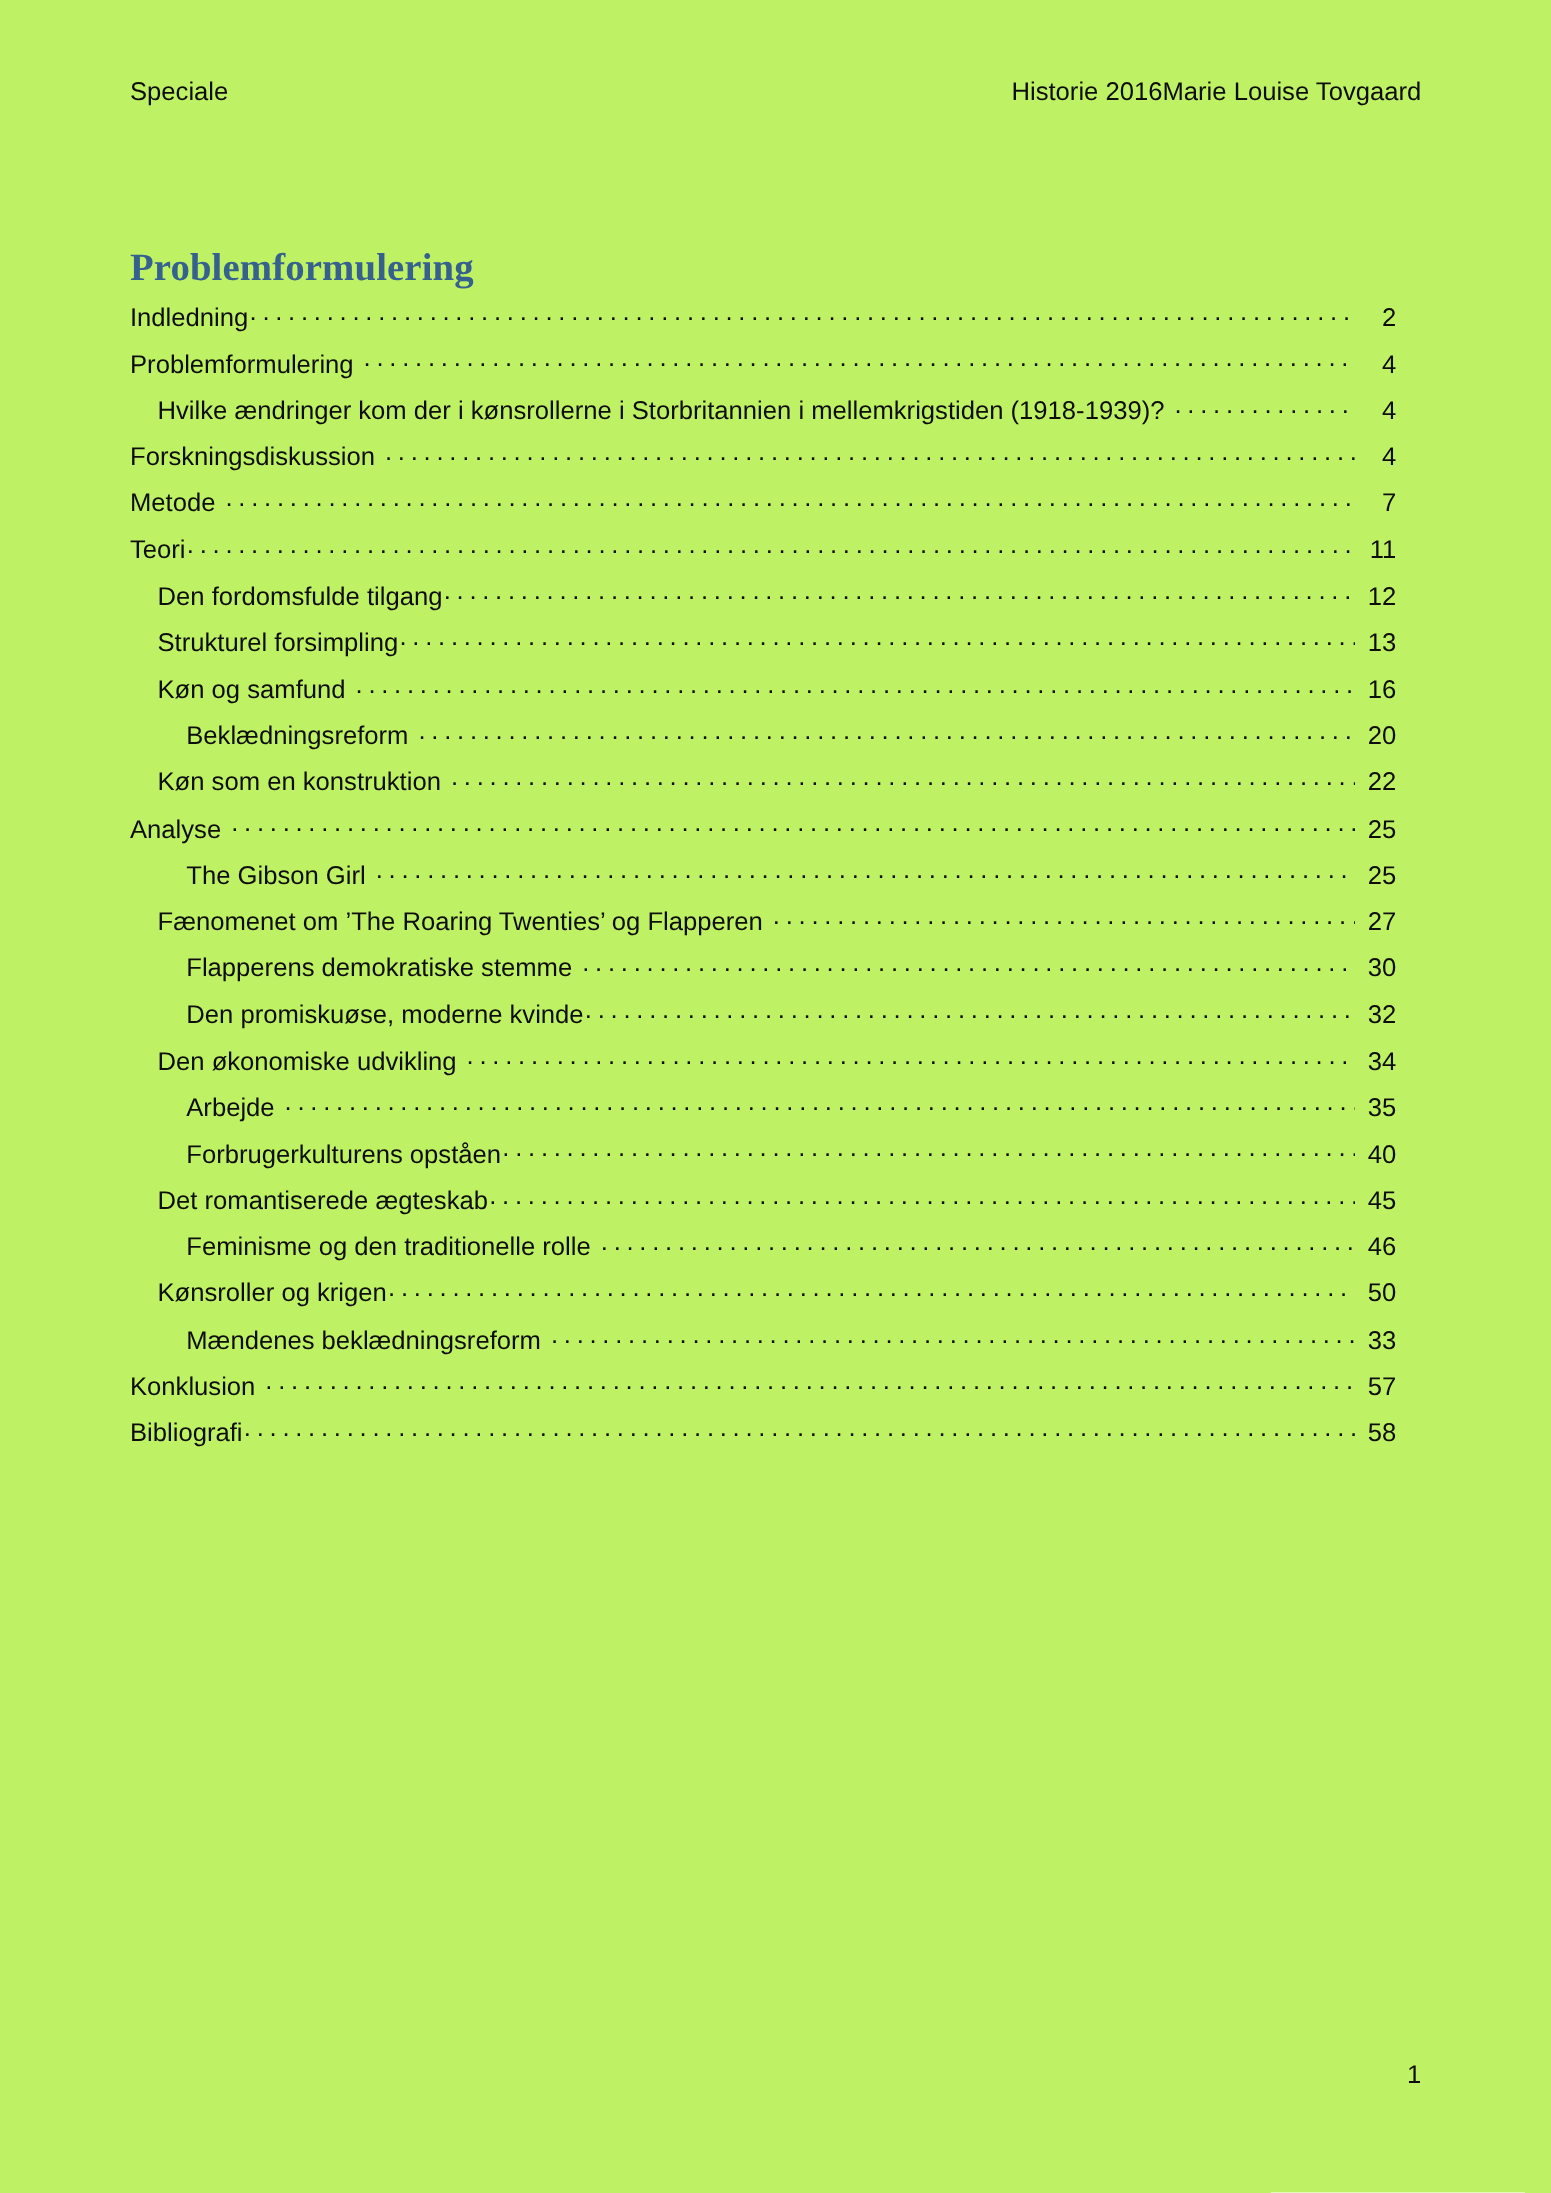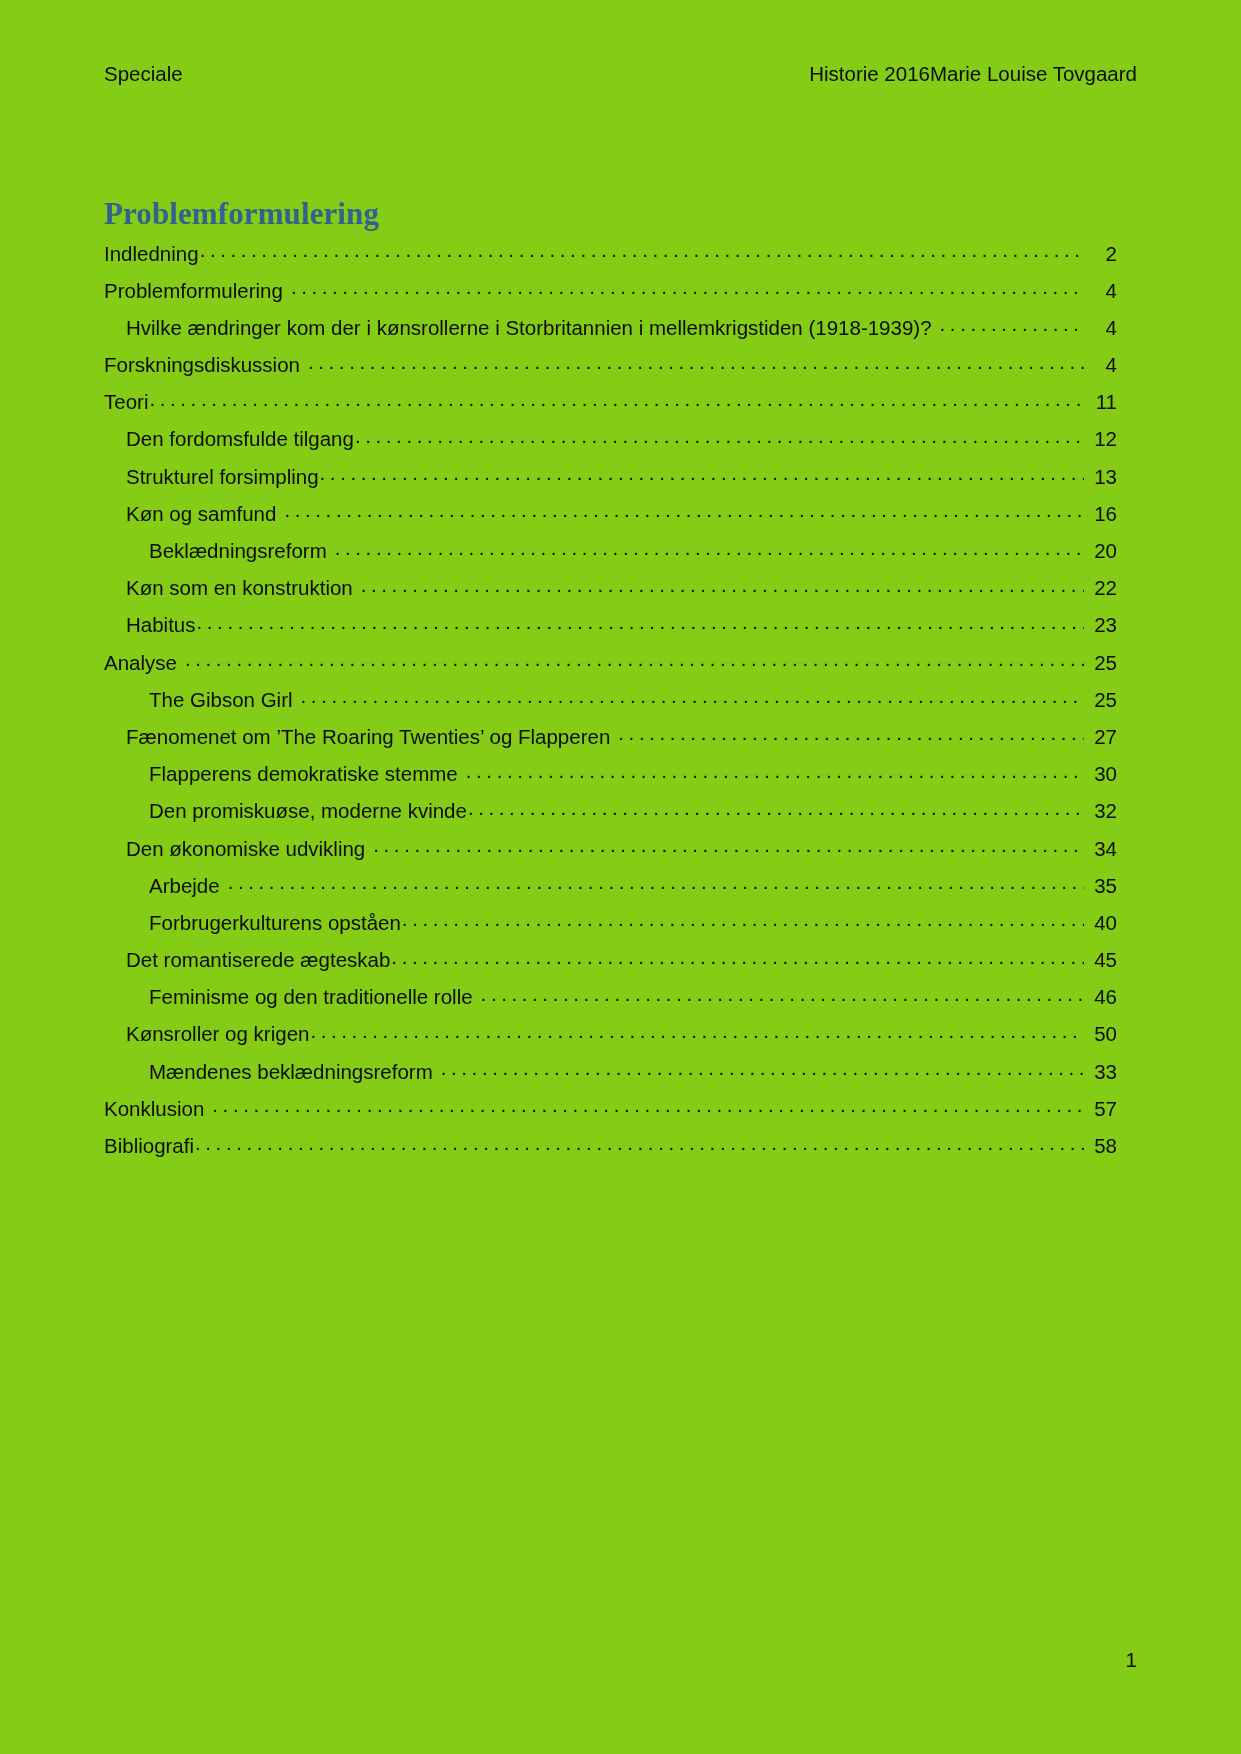--- a/index.html
+++ b/index.html
@@ -9,21 +9,21 @@
   }
   body {
     font-family: "Liberation Sans", sans-serif;
     color: #000000;
   }
   .page {
     position: relative;
     width: 1241px;
     height: 1754px;
     margin: 0 auto;
-    background: #84cc16;
+    background: #bef264;
     box-sizing: border-box;
     overflow: hidden;
   }
   
   .doc-header {
     position: absolute;
     top: 62px;
     left: 104px;
     right: 104px;
     display: flex;
@@ -134,20 +134,25 @@
       <div class="toc-entry lvl-2 gap">
         <span class="label">Hvilke ændringer kom der i kønsrollerne i Storbritannien i mellemkrigstiden (1918-1939)?</span>
         <span class="leader"></span>
         <span class="pageno">4</span>
       </div>
       <div class="toc-entry lvl-1 gap">
         <span class="label">Forskningsdiskussion</span>
         <span class="leader"></span>
         <span class="pageno">4</span>
       </div>
+      <div class="toc-entry lvl-1 gap">
+        <span class="label">Metode</span>
+        <span class="leader"></span>
+        <span class="pageno">7</span>
+      </div>
       <div class="toc-entry lvl-1">
         <span class="label">Teori</span>
         <span class="leader"></span>
         <span class="pageno">11</span>
       </div>
       <div class="toc-entry lvl-2">
         <span class="label">Den fordomsfulde tilgang</span>
         <span class="leader"></span>
         <span class="pageno">12</span>
       </div>
@@ -164,25 +169,20 @@
       <div class="toc-entry lvl-3 gap">
         <span class="label">Beklædningsreform</span>
         <span class="leader"></span>
         <span class="pageno">20</span>
       </div>
       <div class="toc-entry lvl-2 gap">
         <span class="label">Køn som en konstruktion</span>
         <span class="leader"></span>
         <span class="pageno">22</span>
       </div>
-      <div class="toc-entry lvl-2">
-        <span class="label">Habitus</span>
-        <span class="leader"></span>
-        <span class="pageno">23</span>
-      </div>
       <div class="toc-entry lvl-1 gap">
         <span class="label">Analyse</span>
         <span class="leader"></span>
         <span class="pageno">25</span>
       </div>
       <div class="toc-entry lvl-3 gap">
         <span class="label">The Gibson Girl</span>
         <span class="leader"></span>
         <span class="pageno">25</span>
       </div>

